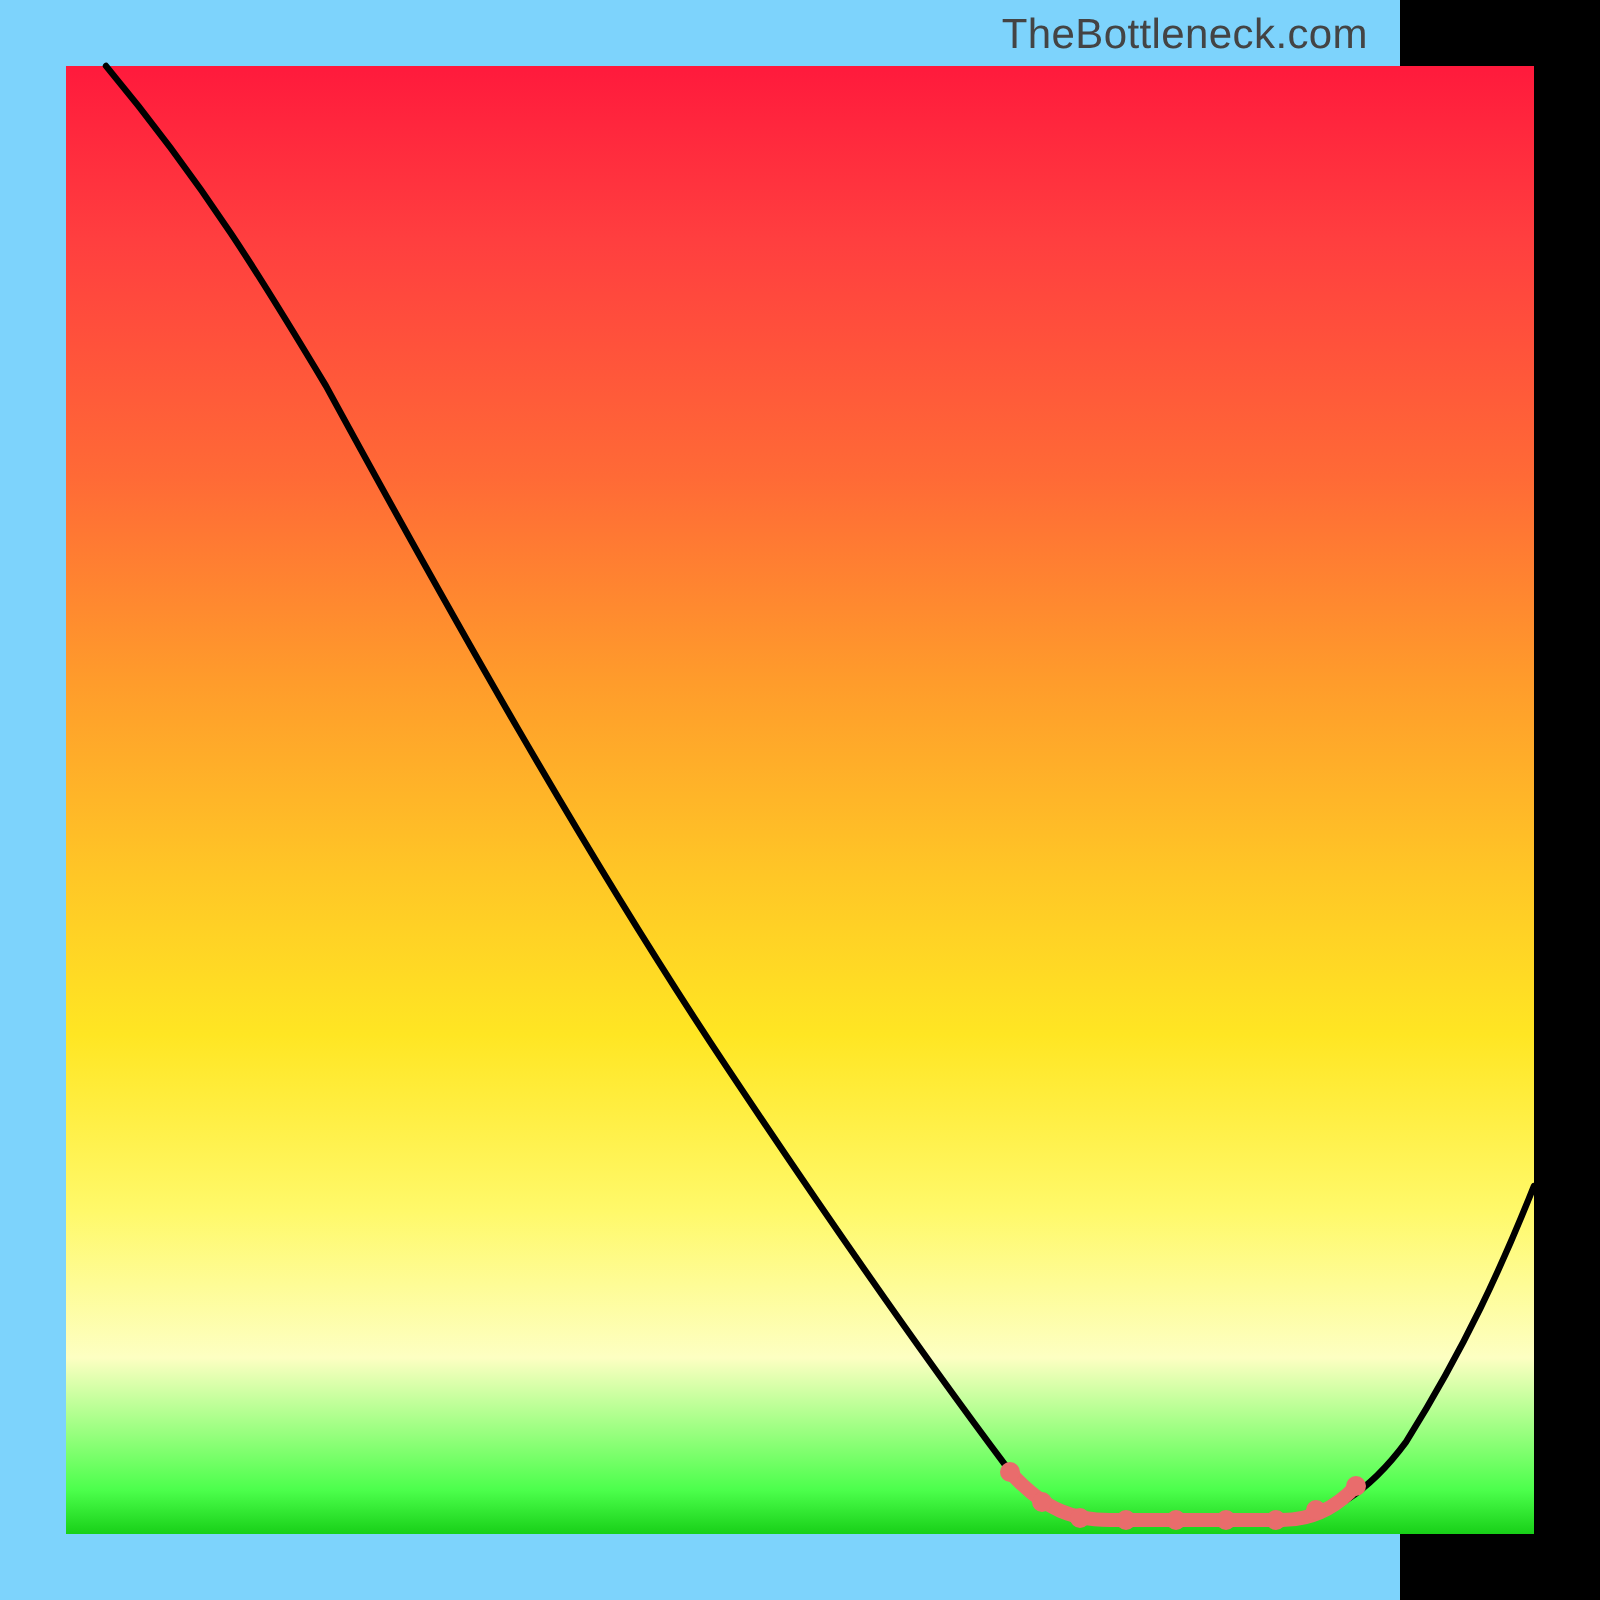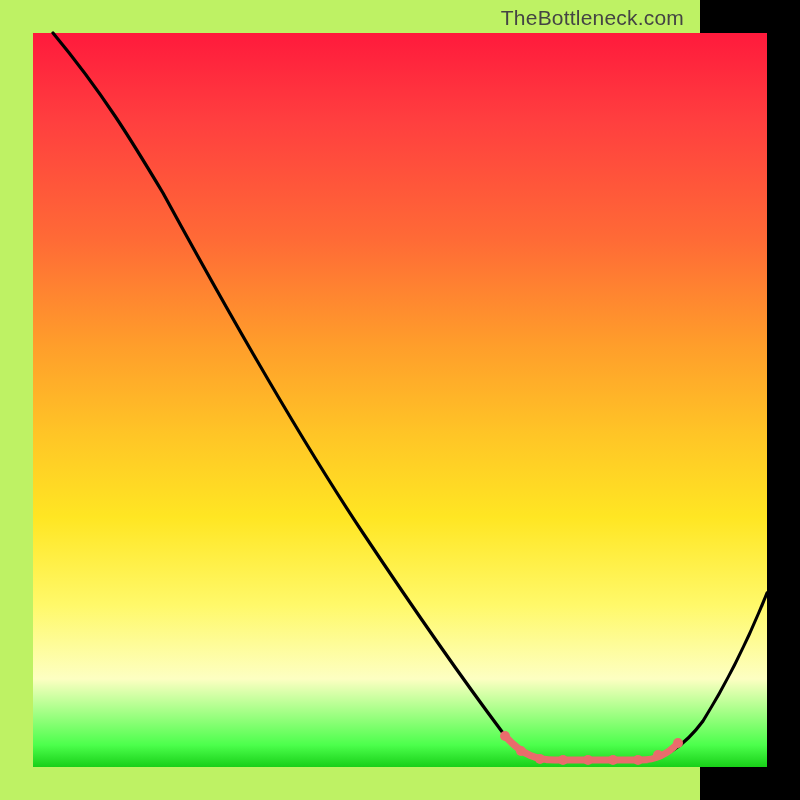--- a/index.html
+++ b/index.html
@@ -10,21 +10,21 @@
     background: #000;
     overflow: hidden;
     font-family: Arial, Helvetica, sans-serif;
   }
   .frame {
     position: absolute;
     left: 0;
     top: 0;
     width: 700px;
     height: 800px;
-    background: #bef264;
+    background: #7dd3fc;
   }
   .plot-area {
     position: absolute;
     left: 33px;
     top: 33px;
     width: 734px;
     height: 734px;
     
     background: linear-gradient(
       to bottom,

